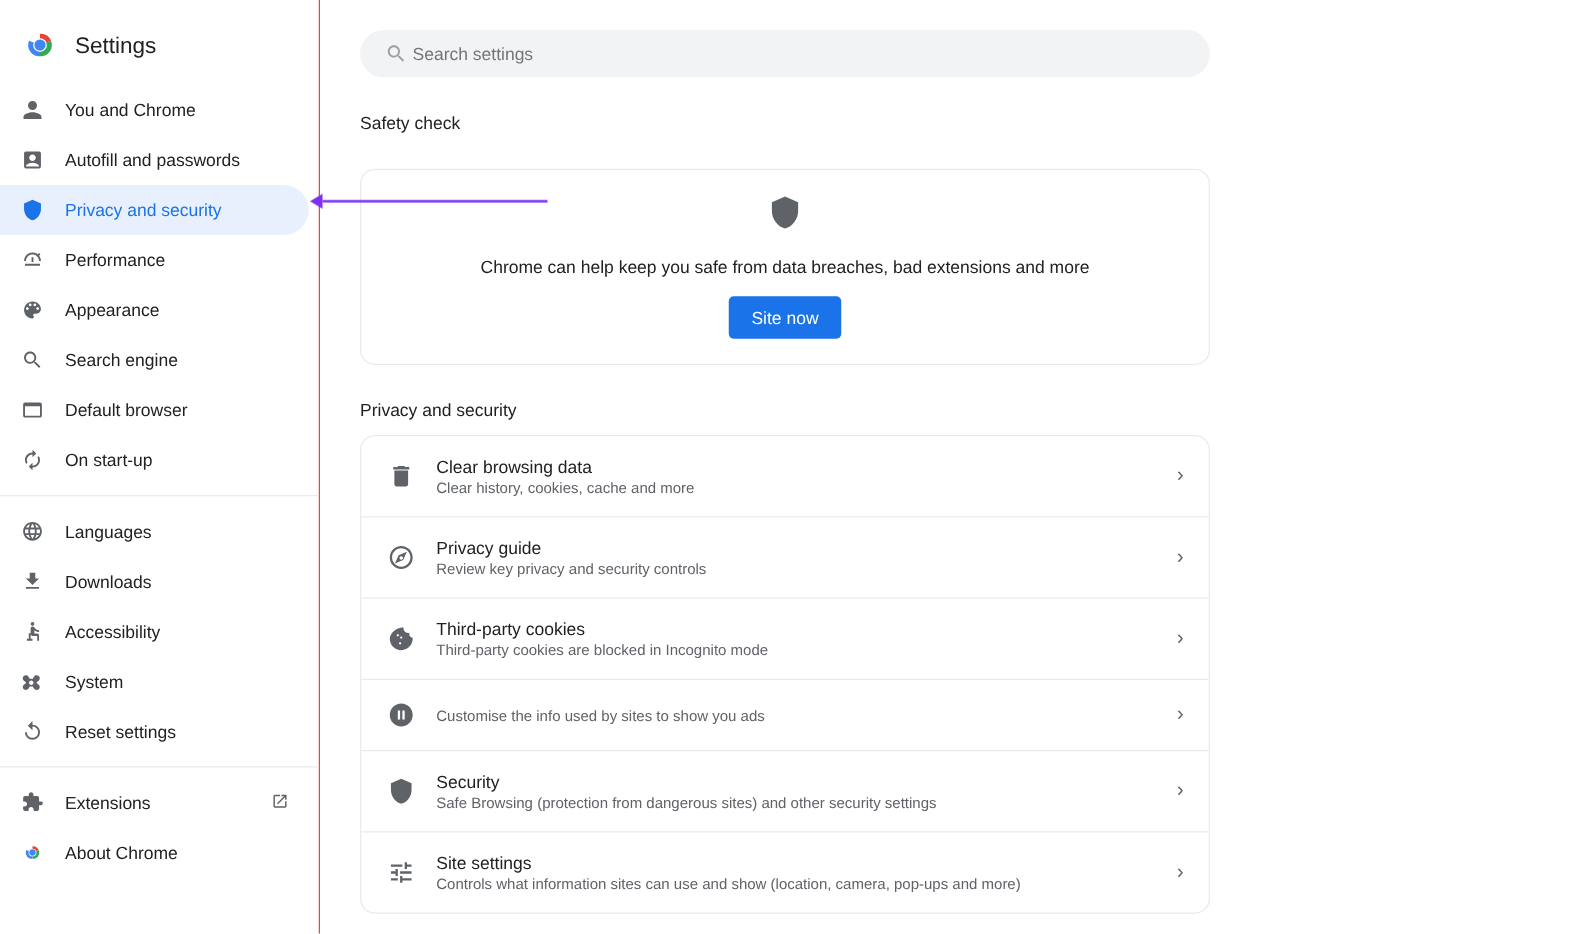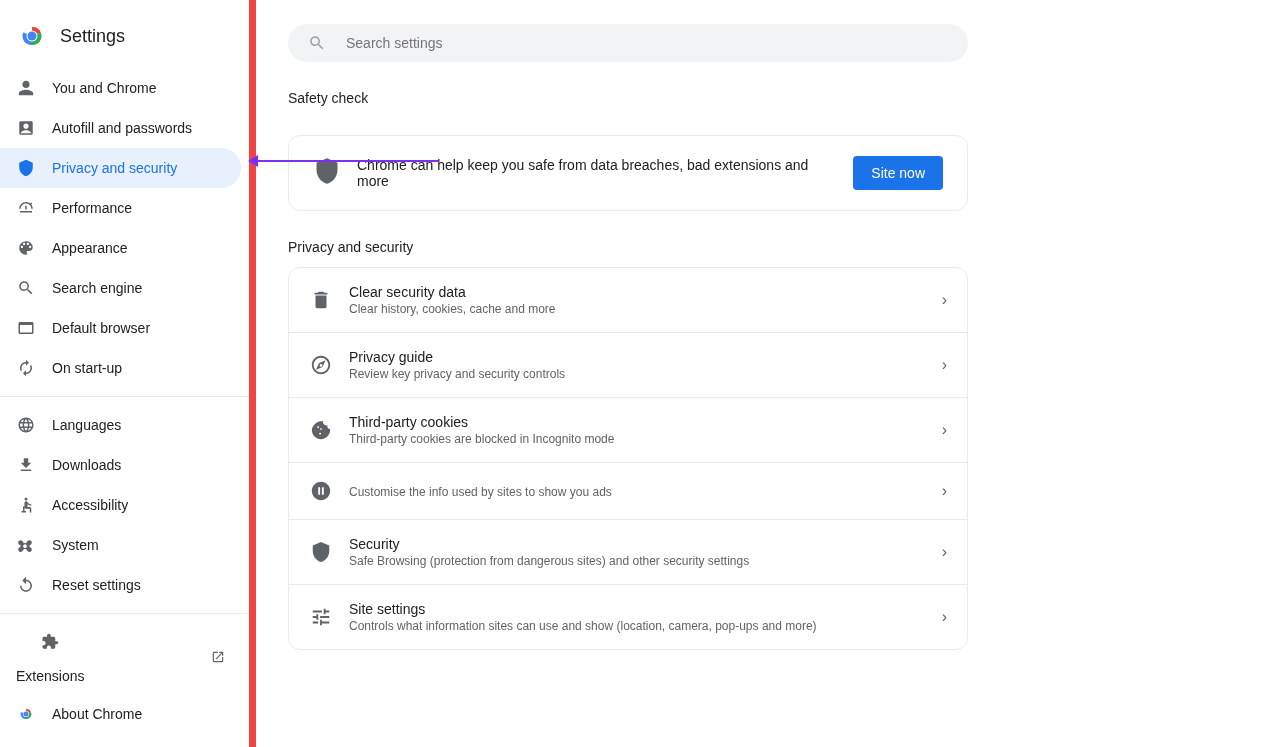--- a/index.html
+++ b/index.html
@@ -3,21 +3,21 @@
   <meta charset="utf-8">
   <style>
     * { box-sizing: border-box; margin: 0; padding: 0; }
     body { font-family: 'Segoe UI', Arial, sans-serif; background: #fff; color: #202124; display: flex; height: 747px; overflow: hidden; }
 
     
     .sidebar {
       width: 256px;
       min-width: 256px;
       background: #fff;
-      border-right: 7px solid #ef4444;
+      border-right: 1px solid #ef4444;
       padding: 8px 0;
       overflow-y: auto;
       display: flex;
       flex-direction: column;
     }
     .sidebar-header {
       display: flex;
       align-items: center;
       gap: 12px;
       padding: 12px 16px 16px 16px;
@@ -70,21 +70,21 @@
       overflow-y: auto;
       padding: 24px 32px;
       background: #fff;
     }
     .search-bar-wrapper {
       margin-bottom: 28px;
     }
     .search-bar {
       display: flex;
       align-items: center;
-      gap: 20px;
+      gap: 4px;
       background: #f1f3f4;
       border-radius: 24px;
       padding: 10px 20px;
       max-width: 680px;
     }
     .search-bar input {
       border: none;
       background: transparent;
       outline: none;
       font-size: 14px;
@@ -104,20 +104,21 @@
     .safety-check-card {
       background: #fff;
       border: 1px solid #e8eaed;
       border-radius: 12px;
       padding: 20px 24px;
       display: flex;
       align-items: center;
       gap: 16px;
       max-width: 680px;
       margin-bottom: 28px;
+      flex-direction: column;
     }
     .safety-check-icon { flex-shrink: 0; }
     .safety-check-text {
       flex: 1;
       font-size: 14px;
       color: #202124;
     }
     .check-now-btn {
       background: #1a73e8;
       color: #fff;
@@ -341,21 +342,21 @@
         <svg width="18" height="18" viewBox="0 0 24 24" fill="currentColor">
             <path d="M12 5V1L7 6l5 5V7c3.31 0 6 2.69 6 6s-2.69 6-6 6-6-2.69-6-6H4c0 4.42 3.58 8 8 8s8-3.58 8-8-3.58-8-8-8z"></path>
           </svg>
       </span>
       <span>Reset settings</span>
     </div>
 
     <div class="sidebar-divider"></div>
 
     <div class="sidebar-item" style="justify-content: space-between;">
-      <div style="display:flex;align-items:center;gap:16px;flex-direction:column;">
+      <div style="display:flex;align-items:center;gap:16px;">
         <span class="sidebar-icon">
           <svg width="18" height="18" viewBox="0 0 24 24" fill="currentColor">
               <path d="M20.5 11H19V7c0-1.1-.9-2-2-2h-4V3.5C13 2.12 11.88 1 10.5 1S8 2.12 8 3.5V5H4c-1.1 0-1.99.9-1.99 2v3.8H3.5c1.49 0 2.7 1.21 2.7 2.7s-1.21 2.7-2.7 2.7H2V19c0 1.1.9 2 2 2h3.8v-1.5c0-1.49 1.21-2.7 2.7-2.7 1.49 0 2.7 1.21 2.7 2.7V21H17c1.1 0 2-.9 2-2v-4h1.5c1.38 0 2.5-1.12 2.5-2.5S21.88 11 20.5 11z"></path>
             </svg>
         </span>
         <span>Extensions</span>
       </div>
       <span style="color:#5f6368;font-size:14px;">
         <svg width="14" height="14" viewBox="0 0 24 24" fill="currentColor">
             <path d="M19 19H5V5h7V3H5c-1.11 0-2 .9-2 2v14c0 1.1.89 2 2 2h14c1.1 0 2-.9 2-2v-7h-2v7zM14 3v2h3.59l-9.83 9.83 1.41 1.41L19 6.41V10h2V3h-7z"></path>
@@ -410,21 +411,21 @@
   <div class="privacy-section-title">Privacy and security</div>
   <div class="privacy-card">
 
     <div class="privacy-item">
       <span class="privacy-item-icon">
         <svg width="22" height="22" viewBox="0 0 24 24" fill="#5f6368">
             <path d="M6 19c0 1.1.9 2 2 2h8c1.1 0 2-.9 2-2V7H6v12zM19 4h-3.5l-1-1h-5l-1 1H5v2h14V4z"></path>
           </svg>
       </span>
       <div class="privacy-item-content">
-        <div class="privacy-item-title">Clear security data</div>
+        <div class="privacy-item-title">Clear browsing data</div>
         <div class="privacy-item-subtitle">Clear history, cookies, cache and more</div>
       </div>
       <span class="privacy-item-arrow">›</span>
     </div>
 
     <div class="privacy-item">
       <span class="privacy-item-icon">
         <svg width="22" height="22" viewBox="0 0 24 24" fill="#5f6368">
             <path d="M12 2C6.48 2 2 6.48 2 12s4.48 10 10 10 10-4.48 10-10S17.52 2 12 2zm0 18c-4.41 0-8-3.59-8-8s3.59-8 8-8 8 3.59 8 8-3.59 8-8 8zm-5.5-2.69l7.19-3.19 3.19-7.19-7.19 3.19-3.19 7.19zm5.5-6.31c.83 0 1.5.67 1.5 1.5s-.67 1.5-1.5 1.5-1.5-.67-1.5-1.5.67-1.5 1.5-1.5z"></path>
           </svg>

